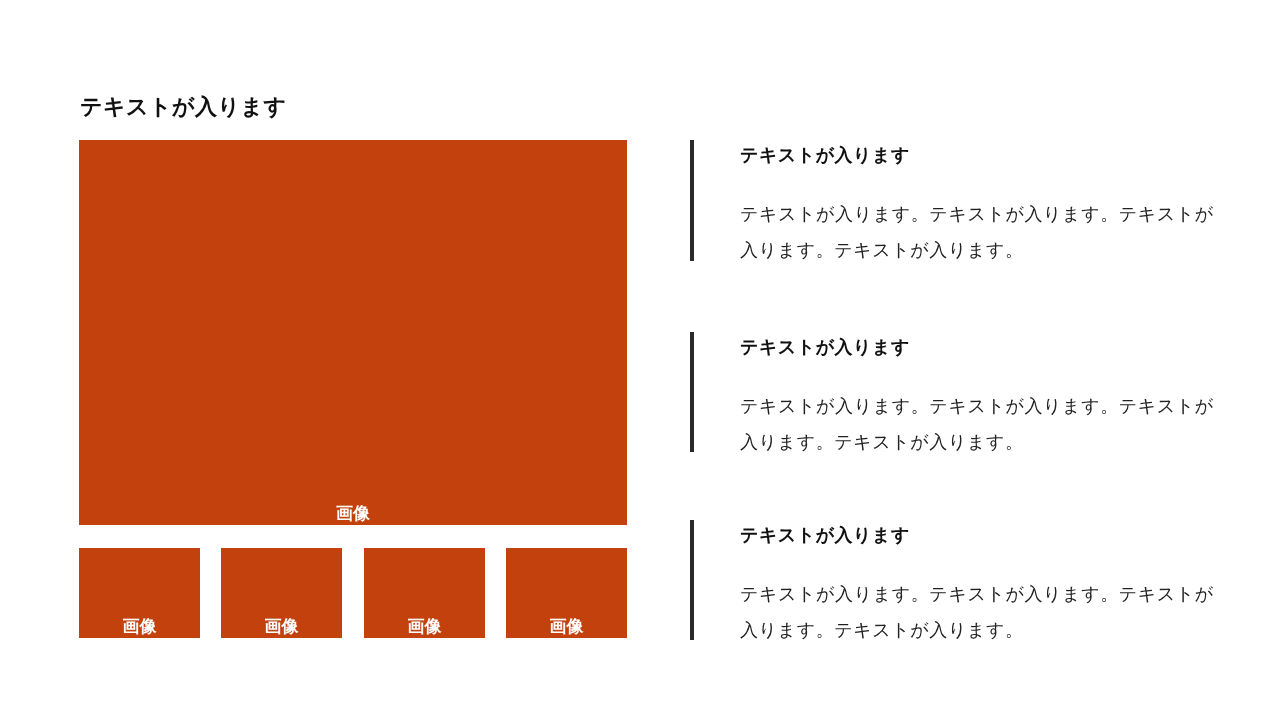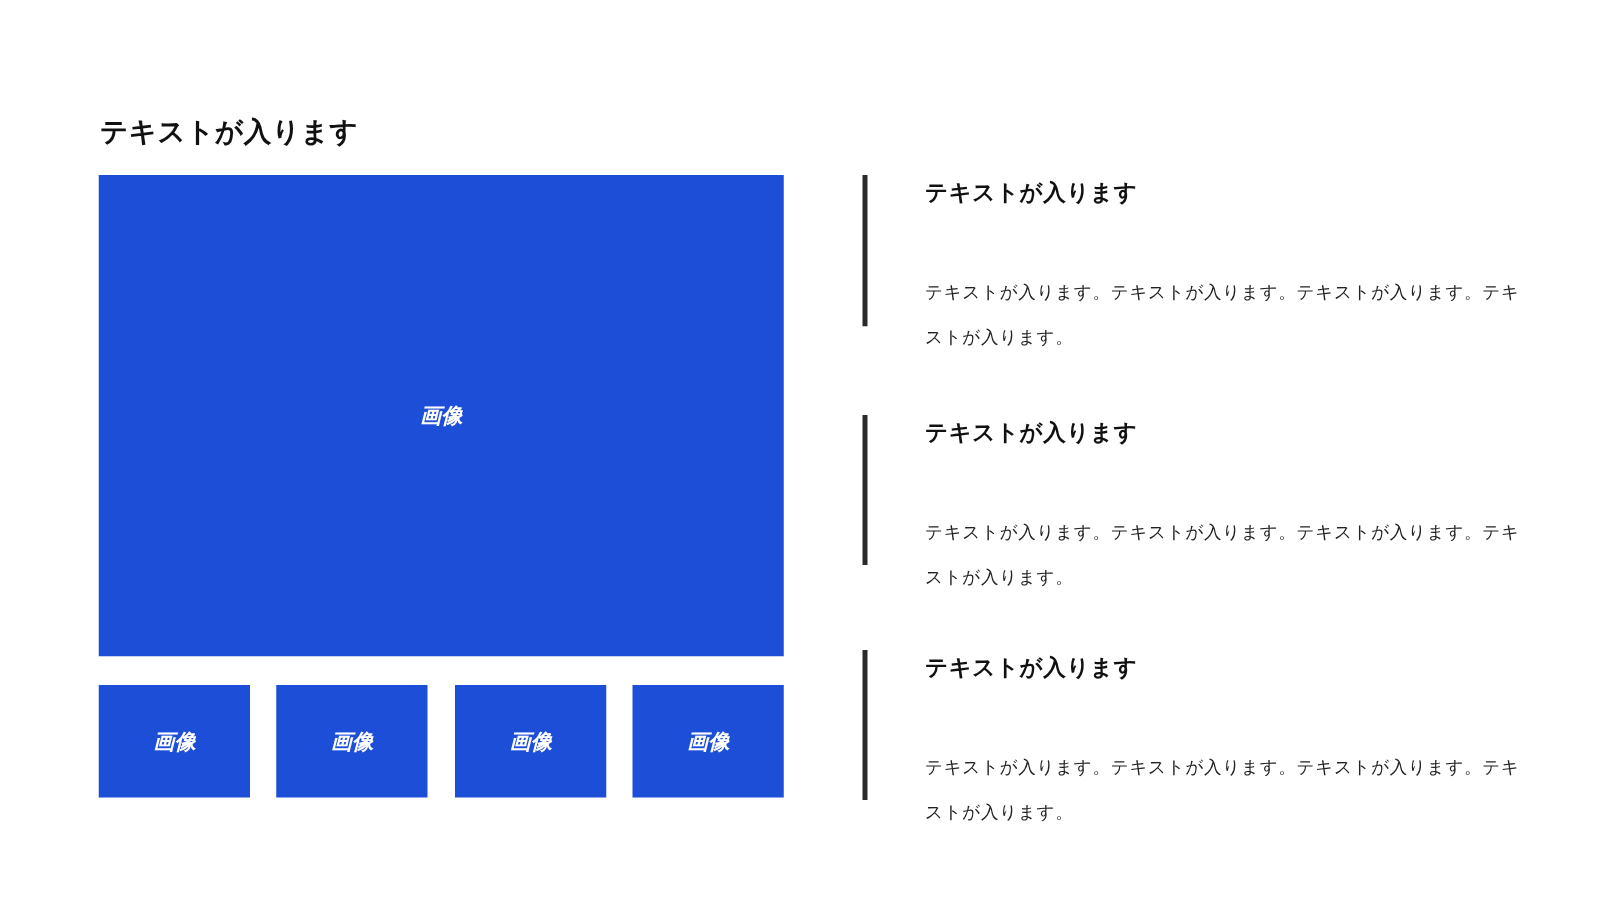--- a/index.html
+++ b/index.html
@@ -7,35 +7,35 @@
     width: 1280px; height: 720px; position: relative; overflow: hidden;
     background: #ffffff;
     font-family: "DejaVu Sans", "Liberation Sans", sans-serif;
     color: #111111;
   }
   .title {
     position: absolute; left: 80px; top: 92px;
     font-size: 22px; font-weight: bold; line-height: 30px; letter-spacing: 0.5px;
   }
   .img-ph {
-    position: absolute; background: #1d4ed8;
-    display: flex; align-items: center; justify-content: center;
-    color: #ffffff; font-weight: bold; font-size: 17px; font-style: italic;
+    position: absolute; background: #c2410c;
+    display: flex; align-items: flex-end; justify-content: center;
+    color: #ffffff; font-weight: bold; font-size: 17px;
   }
   .main-img { left: 79px; top: 140px; width: 548px; height: 385px; }
   .thumb { top: 548px; width: 121px; height: 90px; }
   .block { position: absolute; left: 690px; width: 540px; }
   .bar { position: absolute; left: 0; top: 0; bottom: 0; width: 4px; background: #2a2a2a; }
   .block-head {
     position: absolute; left: 50px; top: 2px;
     font-size: 18px; font-weight: bold; line-height: 26px; letter-spacing: 0.5px;
   }
   .block-body {
     position: absolute; left: 50px; top: 56px; width: 490px;
-    font-size: 14px; line-height: 36px; color: #222222; letter-spacing: 0.6px; margin-top: 20px;
+    font-size: 18px; line-height: 36px; color: #222222; letter-spacing: 0.6px;
   }
 </style>
 </head>
 <body>
 
 <div class="title">テキストが入ります</div>
 
 <div class="img-ph main-img">
   <span>画像</span>
 </div>

